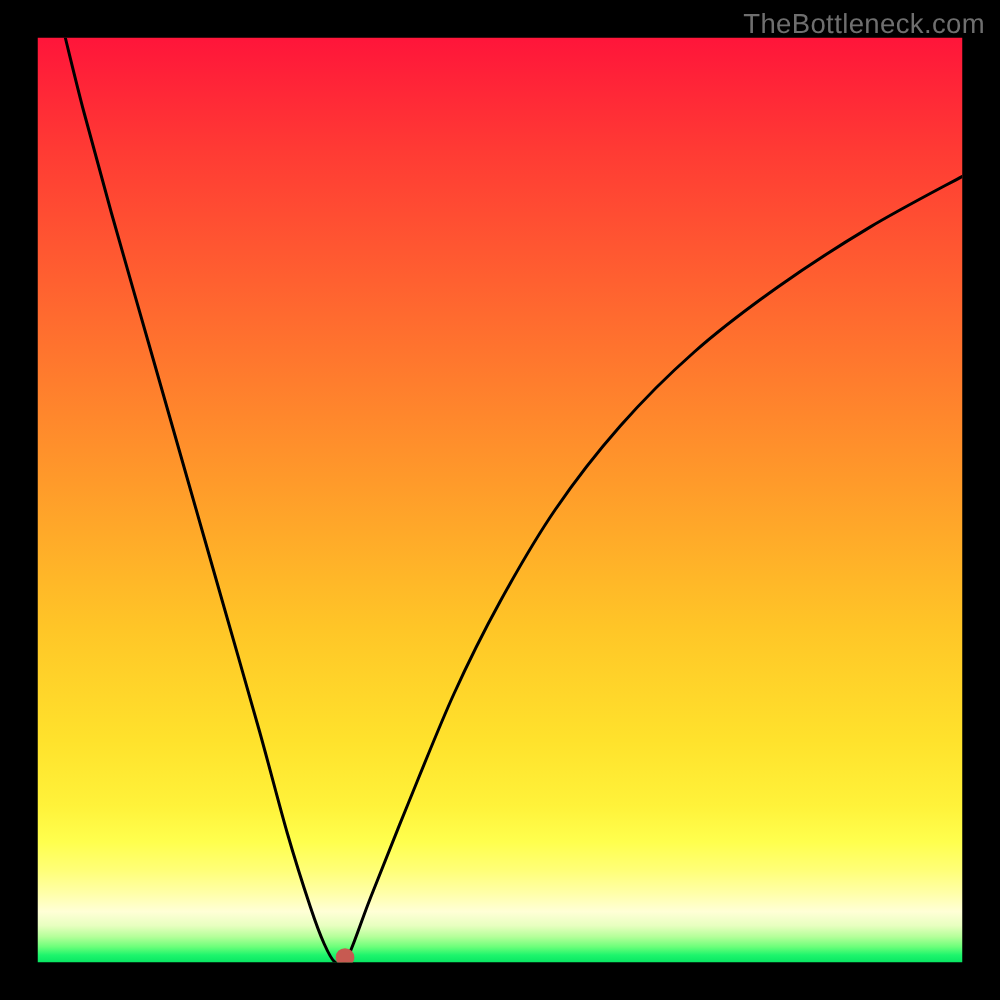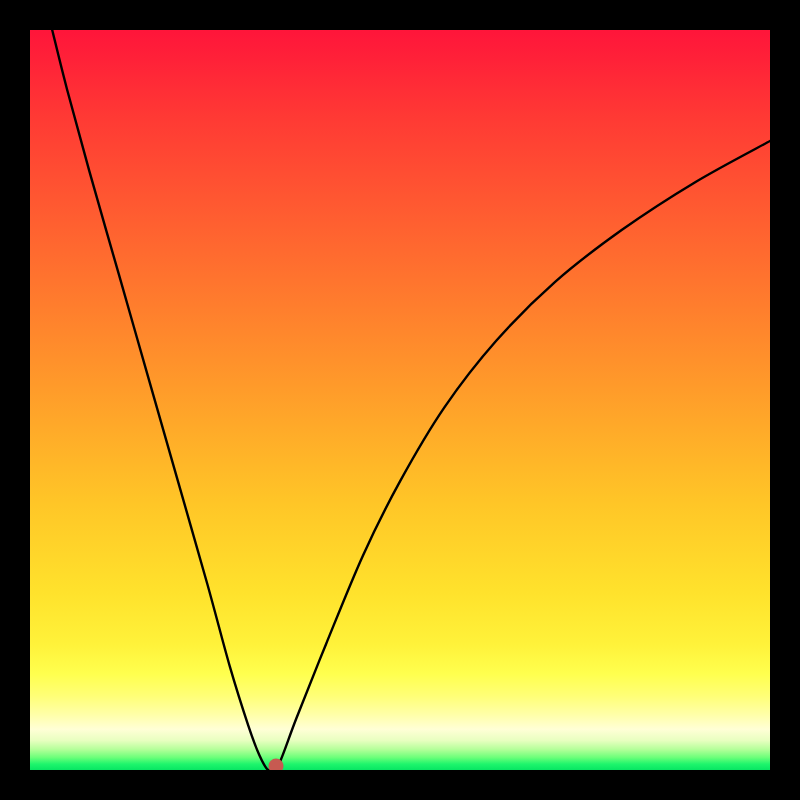--- a/index.html
+++ b/index.html
@@ -73,20 +73,21 @@
     background: #c75a51;
     border-radius: 50%;
     transform: translate(-50%, -50%);
     z-index: 5;
   }
 </style>
 </head>
 <body>
 
 <div class="outer">
+  <div class="watermark">TheBottleneck.com</div>
 
   <div class="plot">
     <div class="gradient"></div>
     <svg class="curve" viewBox="0 0 740 740" preserveAspectRatio="none">
       <path id="curve-path" d="M 22.20 0.00 C 24.57 9.47, 31.08 36.70, 37.00 59.20 C 42.92 81.70, 50.91 111.00, 59.20 140.60 C 67.49 170.20, 79.33 211.05, 88.80 244.20 C 98.27 277.35, 108.93 314.65, 118.40 347.80 C 127.87 380.95, 138.53 418.25, 148.00 451.40 C 157.47 484.55, 169.31 525.40, 177.60 555.00 C 185.89 584.60, 193.29 613.90, 199.80 636.40 C 206.31 658.90, 213.56 681.39, 218.30 695.60 C 223.04 709.81, 226.20 718.10, 229.40 725.20 C 232.60 732.30, 235.32 738.22, 238.28 740.00 C 241.24 741.78, 243.40 744.59, 247.90 736.30 C 252.40 728.01, 258.70 707.74, 266.40 688.20 C 274.10 668.66, 285.34 640.25, 296.00 614.20 C 306.66 588.15, 321.16 551.45, 333.00 525.40 C 344.84 499.35, 356.98 475.08, 370.00 451.40 C 383.02 427.72, 399.01 399.90, 414.40 377.40 C 429.79 354.90, 448.44 330.93, 466.20 310.80 C 483.96 290.67, 505.27 269.36, 525.40 251.60 C 545.53 233.84, 569.50 215.78, 592.00 199.80 C 614.50 183.82, 642.32 165.91, 666.00 151.70 C 689.68 137.49, 728.16 117.51, 740.00 111.00" fill="none" stroke="#000" stroke-width="2.4" stroke-linejoin="round" stroke-linecap="round"></path>
     </svg>
     <div id="marker-dot" class="dot" style="left: 245.68px; top: 736.3px;"></div>
   </div>
 </div>
 

